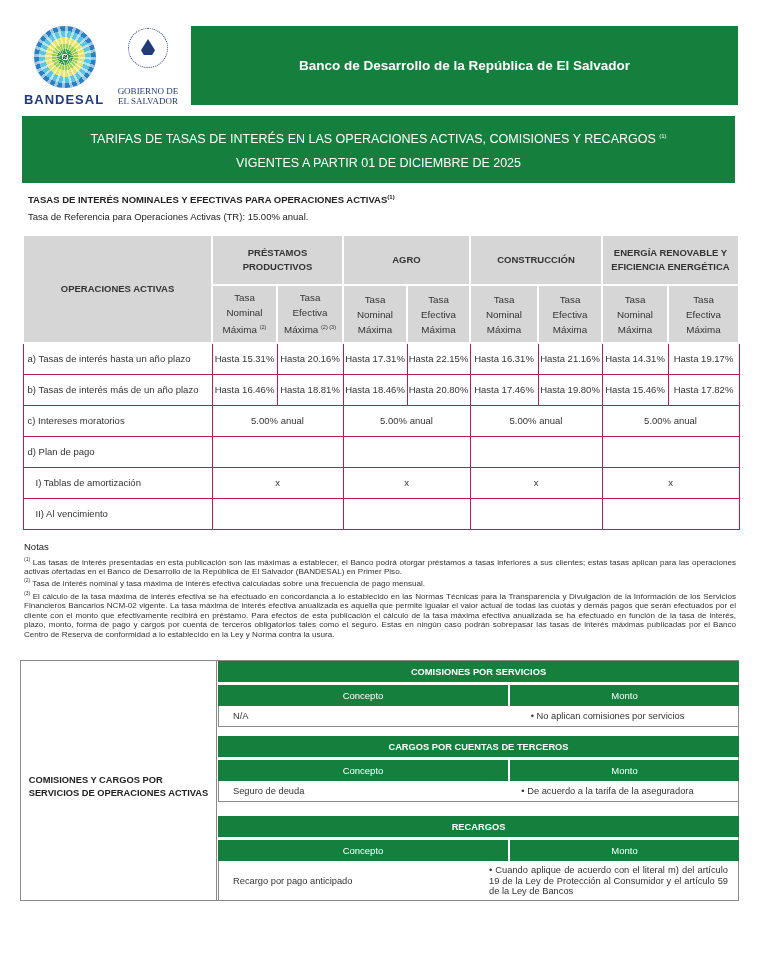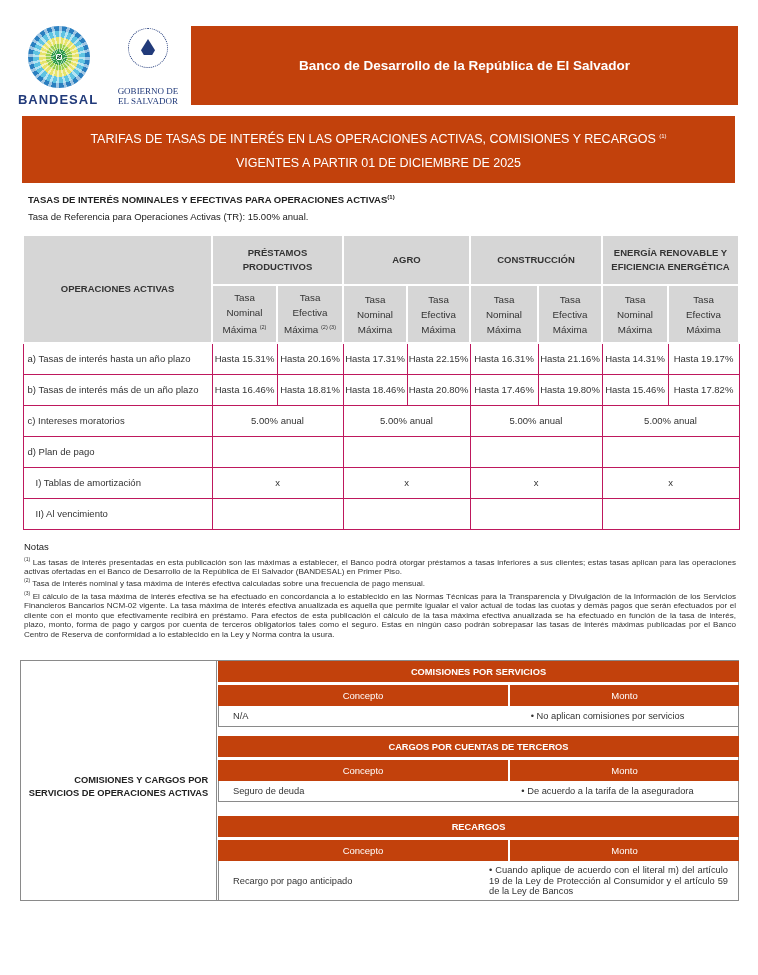--- a/index.html
+++ b/index.html
@@ -1,20 +1,20 @@
 <!DOCTYPE html>
 <html><head>
 <meta charset="utf-8">
 <style>
   * { box-sizing: border-box; margin: 0; padding: 0; }
   body { width: 758px; height: 975px; background: #ffffff; font-family: "Liberation Sans", sans-serif; color: #222; position: relative; overflow: hidden; }
-  .navy { background: #c2410c; color: #fff; }
-
-  
-  .logo-bandesal { position: absolute; left: 16px; top: 26px; width: 84px; height: 84px; }
+  .navy { background: #15803d; color: #fff; }
+
+  
+  .logo-bandesal { position: absolute; left: 22px; top: 26px; width: 84px; height: 84px; }
   .logo-bandesal .rings { position: absolute; left: 12px; top: 0; width: 62px; height: 62px; border-radius: 50%;
     background: radial-gradient(circle, #1e5b3a 0 5%, #fff 5% 8%, #2e9a4a 8% 18%, #9ccf4f 18% 30%, #e7e36a 30% 45%, #5fc3e2 45% 60%, #2a7fc0 60% 80%, #213a7a 80% 100%); }
   .logo-bandesal .rings::after { content: ""; position: absolute; inset: 0; border-radius: 50%;
     background: repeating-conic-gradient(rgba(255,255,255,0.55) 0 6deg, transparent 6deg 15deg); }
   .logo-bandesal .word { position: absolute; left: 0; top: 66px; width: 84px; text-align: center; font-weight: bold; font-size: 13px; letter-spacing: 1px; color: #213a7a; }
   .logo-gob { position: absolute; left: 110px; top: 28px; width: 76px; height: 82px; }
   .logo-gob .seal { position: absolute; left: 18px; top: 0; width: 40px; height: 40px; border-radius: 50%; border: 1px dotted #213a7a; }
   .logo-gob .seal::after { content: ""; position: absolute; left: 12px; top: 10px; width: 14px; height: 16px; background: #213a7a; clip-path: polygon(50% 0, 100% 70%, 80% 100%, 20% 100%, 0 70%); }
   .logo-gob .word { position: absolute; left: 0; top: 58px; width: 76px; text-align: center; font-family: "Liberation Serif", serif; font-size: 9px; line-height: 10px; color: #213a7a; }
 
@@ -37,21 +37,21 @@
   table.rates tr.body-row td { height: 31px; }
   sup.n2 { font-size: 5.5px; vertical-align: super; }
 
   
   .notes { position: absolute; left: 24px; top: 542px; width: 712px; font-size: 8.1px; line-height: 9.6px; color: #333; text-align: justify; }
   .notes .nt { font-weight: normal; font-size: 9.5px; margin-bottom: 3px; color: #222; }
   .notes p sup { font-size: 5px; vertical-align: super; }
 
   
   .com-wrap { position: absolute; left: 20px; top: 660px; width: 719px; height: 241px; border: 1px solid #8a8a8a; }
-  .com-left { position: absolute; left: 0; top: 0; width: 196px; height: 239px; border-right: 1px solid #8a8a8a; display: flex; align-items: center; justify-content: center; text-align: right; font-weight: bold; font-size: 9.3px; line-height: 13px; padding-top: 12px; }
+  .com-left { position: absolute; left: 0; top: 0; width: 196px; height: 239px; border-right: 1px solid #8a8a8a; display: flex; align-items: center; justify-content: center; text-align: left; font-weight: bold; font-size: 9.3px; line-height: 13px; padding-top: 12px; }
   .blk { position: absolute; left: 197px; width: 521px; }
   .blk .title { height: 21px; display: flex; align-items: center; justify-content: center; font-weight: bold; font-size: 9.3px; }
   .blk .cols { display: flex; height: 21px; margin-top: 3px; }
   .blk .cols div { display: flex; align-items: center; justify-content: center; font-size: 9.5px; }
   .blk .cols .c1 { width: 292px; border-right: 2px solid #fff; }
   .blk .cols .c2 { flex: 1; }
   .blk .row { display: flex; border: 1px solid #8a8a8a; border-top: none; font-size: 9.3px; color: #333; }
   .blk .row .c1 { width: 258px; padding-left: 14px; display: flex; align-items: center; text-align: center; }
   .blk .row .c2 { flex: 1; display: flex; align-items: center; justify-content: center; padding: 0 8px; }
   .blk .row .c2.just { text-align: justify; justify-content: flex-start; line-height: 10.5px; padding: 3px 10px 3px 12px; }

